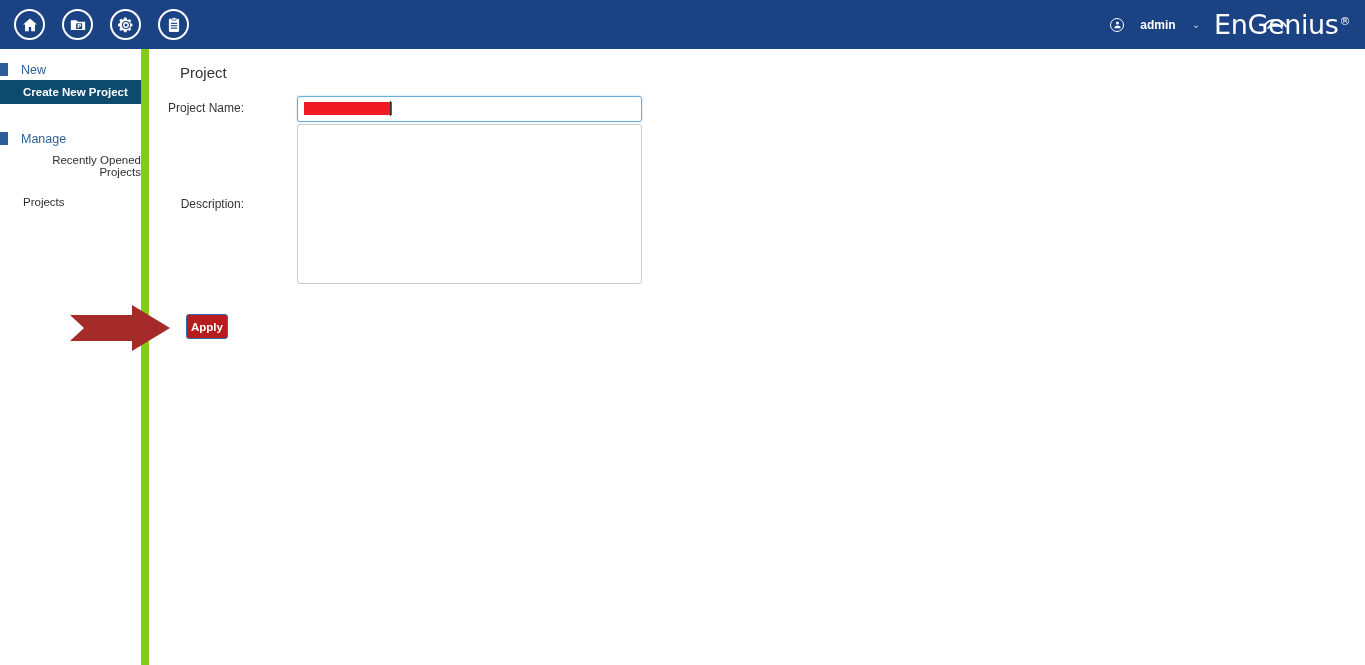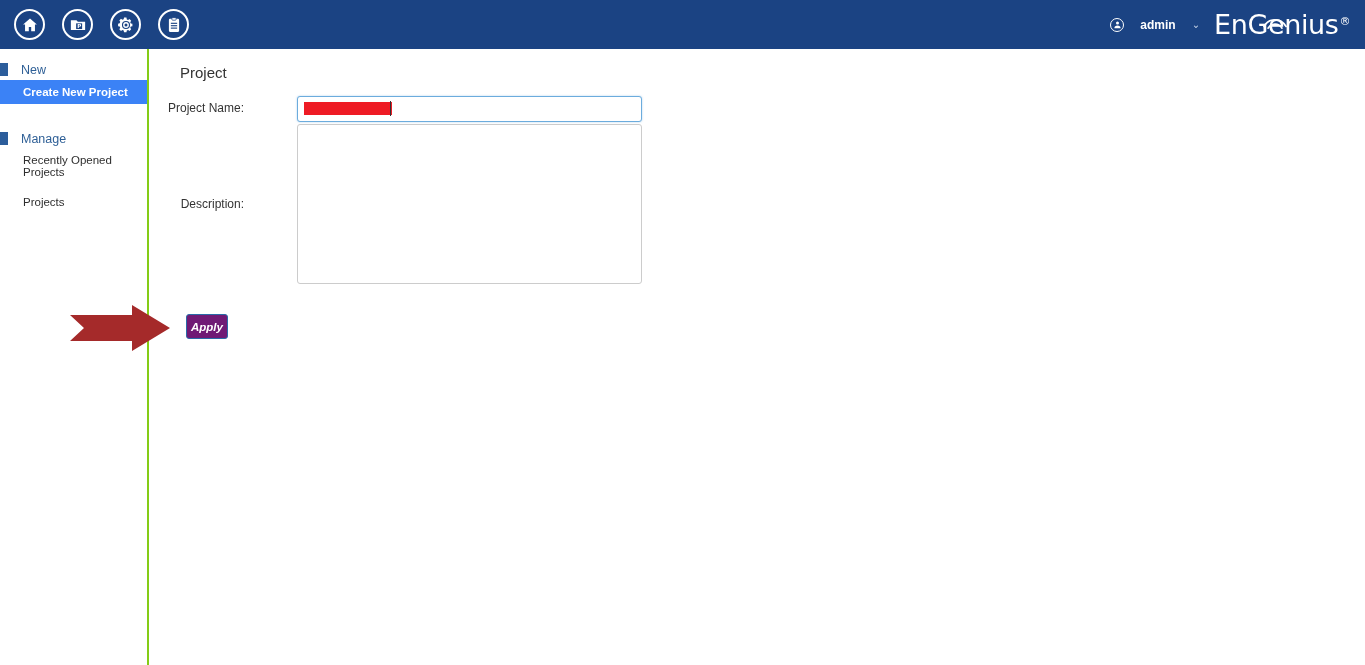--- a/index.html
+++ b/index.html
@@ -94,21 +94,22 @@
     left: 48px;
   }
 
   
   #sidebar {
     position: absolute;
     top: 49px; left: 0;
     width: 149px;
     height: 616px;
     background: #ffffff;
-    border-right: 2px solid #84cc16;
+    border-right: 8px solid #84cc16;
+    text-align: right;
   }
   .sb-section {
     position: relative;
     display: flex;
     align-items: center;
     height: 21px;
     margin-top: 10px;
   }
   .sb-marker {
     position: absolute;
@@ -125,21 +126,21 @@
   .sb-item {
     height: 24px;
     display: flex;
     align-items: center;
     padding-left: 23px;
     font-size: 11.5px;
     color: #2e2e2e;
     cursor: pointer;
   }
   .sb-item.active {
-    background: #3b82f6;
+    background: #0c4a6e;
     color: #ffffff;
     font-weight: bold;
   }
 
   
   #main {
     position: absolute;
     top: 49px;
     left: 151px;
     width: 1214px;
@@ -213,30 +214,29 @@
     padding: 4px 6px;
     color: #333333;
   }
 
   #apply-button {
     position: absolute;
     top: 265px;
     left: 35px;
     width: 42px;
     height: 25px;
-    background: #701a75;
+    background: #b91c1c;
     border: 1px solid #2a6ba8;
     border-radius: 3px;
     color: #ffffff;
     font-size: 11.5px;
     font-weight: bold;
     font-family: "Liberation Sans", sans-serif;
     cursor: pointer;
     padding: 0;
-    font-style: italic;
   }
 
   
   #annotation-arrow {
     position: absolute;
     top: 303px;
     left: 70px;
     width: 102px;
     height: 50px;
     pointer-events: none;

